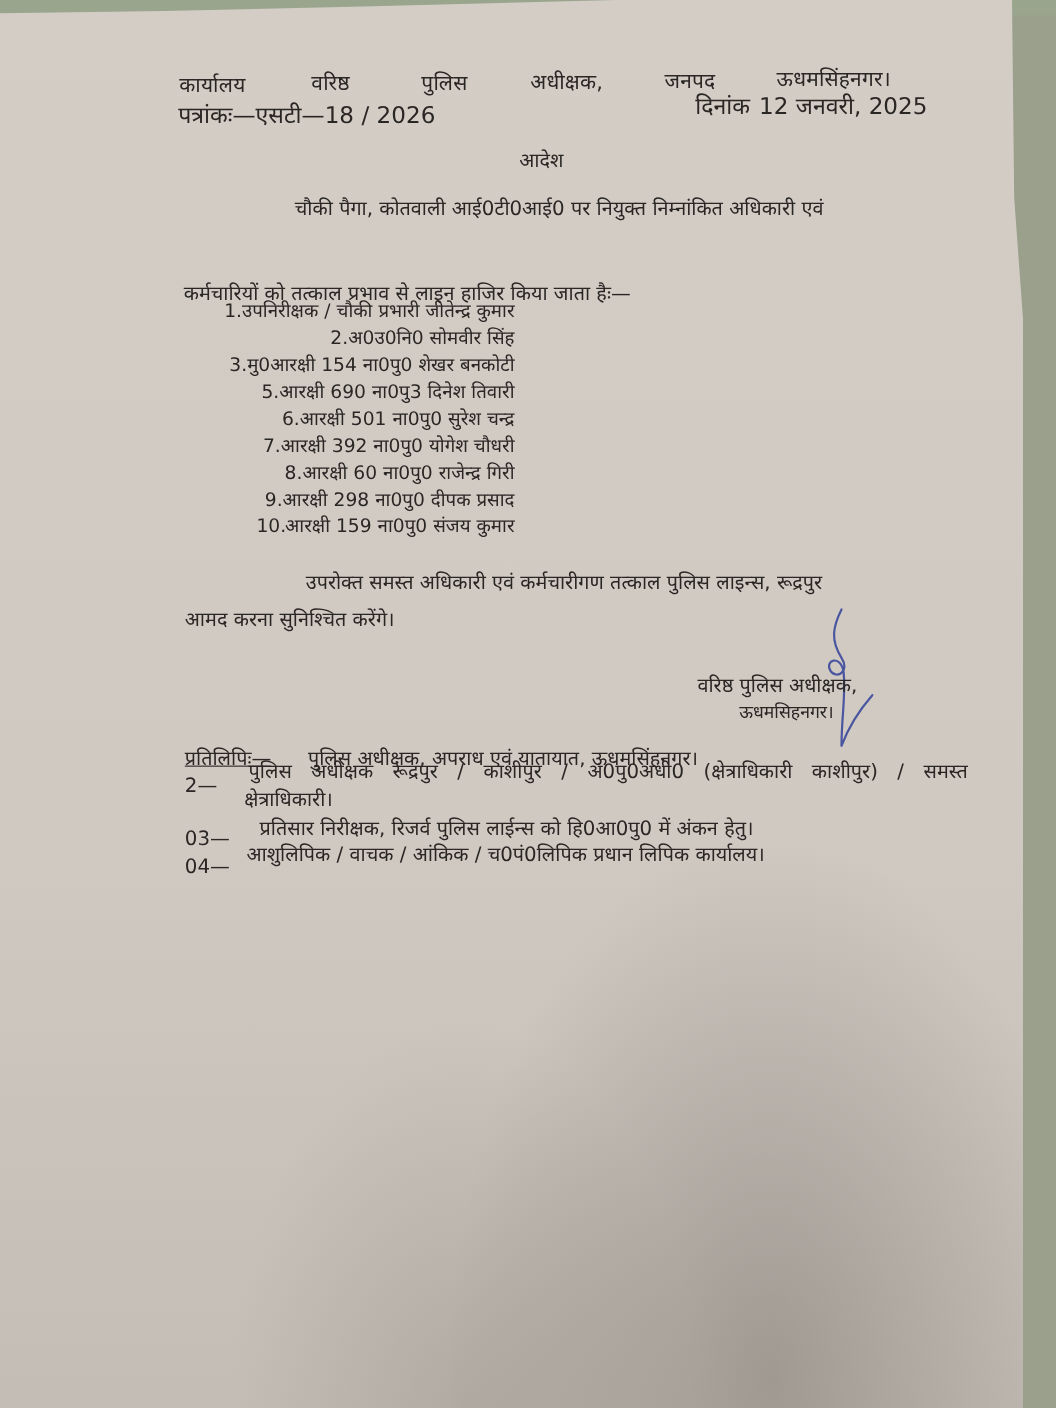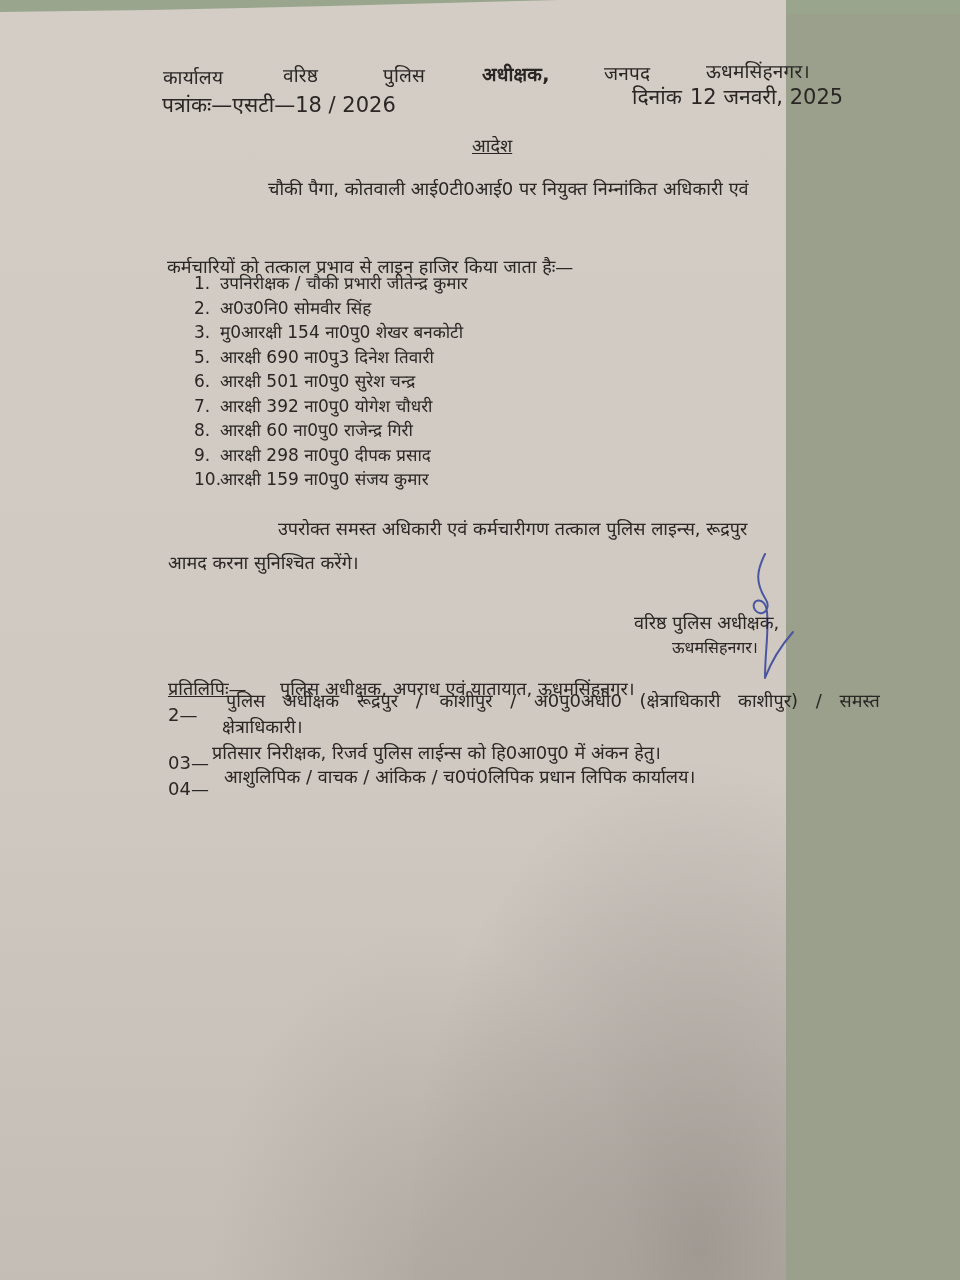--- a/index.html
+++ b/index.html
@@ -2,54 +2,55 @@
 <html><head>
 <meta charset="utf-8">
 <style>
   html, body { margin:0; padding:0; }
   body {
     width:960px; height:1280px; overflow:hidden; position:relative;
     background:#9aa08c;
     font-family:"DejaVu Sans", sans-serif;
   }
   .paper {
-    position:absolute; left:0; top:0; width:786px; height:1280px;
+    position:absolute; left:0; top:0; width:930px; height:1280px;
     background:
       radial-gradient(ellipse 420px 700px at 700px 1250px, rgba(90,85,80,0.35), rgba(0,0,0,0) 70%),
       radial-gradient(ellipse 300px 500px at 420px 1280px, rgba(120,115,105,0.25), rgba(0,0,0,0) 70%),
       linear-gradient(180deg, #d3cdc6 0%, #d0c9c2 60%, #c4bdb5 100%);
     clip-path: polygon(0 12px, 150px 10px, 330px 6px, 560px 0, 920px 0, 922px 180px, 938px 400px, 950px 800px, 960px 1280px, 0 1280px);
     color:#2a2624;
+    text-align:right;
   }
   .green-top {
     position:absolute; left:0; top:0; width:960px; height:14px; background:#9aa58e;
   }
   .abs { position:absolute; white-space:nowrap; }
   .hdr { font-size:19px; letter-spacing:0.2px; }
   .sub { font-size:21px; }
-  .title { font-size:18px;text-decoration:underline; }
+  .title { font-size:18px; }
   .body { font-size:18px; }
   .list { font-size:17px;margin-top:13px; }
   .sig { font-size:18px; }
   .sig2 { font-size:16px; }
   .cc { font-size:18px; }
   .underline { text-decoration:underline; }
   .num { display:inline-block; width:26px; }
   .signature { position:absolute; left:735px; top:552px; width:70px; height:130px; }
 </style>
 </head>
 <body>
 
 <div class="green-top"></div>
 <div class="paper">
 
   <span class="abs hdr" style="left:163px;top:64px;">कार्यालय</span>
   <span class="abs hdr" style="left:283px;top:62px;">वरिष्ठ</span>
   <span class="abs hdr" style="left:383px;top:62px;">पुलिस</span>
-  <span class="abs hdr" style="left:482px;top:61px;font-weight:bold;">अधीक्षक,</span>
+  <span class="abs hdr" style="left:482px;top:61px;">अधीक्षक,</span>
   <span class="abs hdr" style="left:604px;top:60px;">जनपद</span>
   <span class="abs hdr" style="left:706px;top:58px;">ऊधमसिंहनगर।</span>
 
   <span class="abs sub" style="left:162px;top:90px;">पत्रांकः—एसटी—18 / 2026</span>
   <span class="abs sub" style="left:632px;top:82px;">दिनांक</span>
   <span class="abs sub" style="left:690px;top:82px;">12 जनवरी, 2025</span>
 
   <span class="abs title" style="left:472px;top:133px;">आदेश</span>
 
   <span class="abs body" style="left:268px;top:176px;">चौकी पैगा, कोतवाली आई0टी0आई0 पर नियुक्त निम्नांकित अधिकारी एवं</span>
@@ -78,17 +79,17 @@
   <span class="abs sig2" style="left:672px;top:636px;">ऊधमसिहनगर।</span>
 
   <span class="abs cc underline" style="left:168px;top:676px;">प्रतिलिपिः—</span>
   <span class="abs cc" style="left:280px;top:676px;">पुलिस अधीक्षक, अपराध एवं यातायात, ऊधमसिंहनगर।</span>
 
   <span class="abs cc" style="left:168px;top:704px;">2—</span>
   <span class="abs cc" style="left:226px;top:688px;word-spacing:12px;">पुलिस अधीक्षक रूद्रपुर / काशीपुर / अ0पु0अधी0 (क्षेत्राधिकारी काशीपुर) / समस्त</span>
   <span class="abs cc" style="left:222px;top:714px;">क्षेत्राधिकारी।</span>
 
   <span class="abs cc" style="left:168px;top:752px;">03—</span>
-  <span class="abs cc" style="left:212px;top:740px;">प्रतिसार निरीक्षक, रिजर्व पुलिस लाईन्स को हि0आ0पु0 में अंकन हेतु।</span>
+  <span class="abs cc" style="left:236px;top:740px;">प्रतिसार निरीक्षक, रिजर्व पुलिस लाईन्स को हि0आ0पु0 में अंकन हेतु।</span>
 
   <span class="abs cc" style="left:168px;top:778px;">04—</span>
   <span class="abs cc" style="left:224px;top:764px;">आशुलिपिक / वाचक / आंकिक / च0पं0लिपिक प्रधान लिपिक कार्यालय।</span>
 </div>
 
 </body></html>

